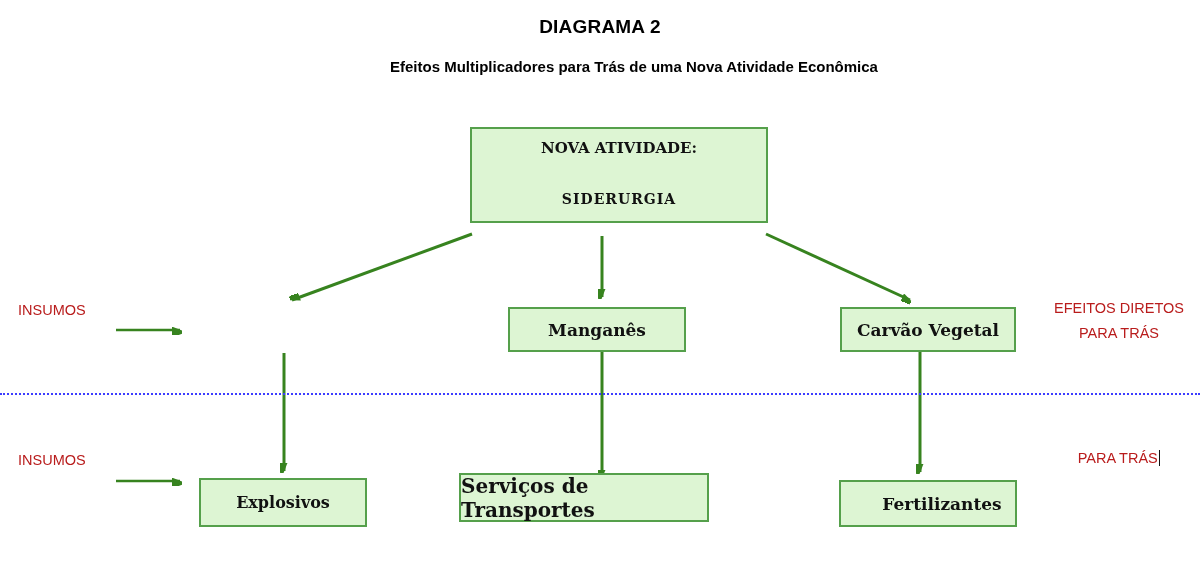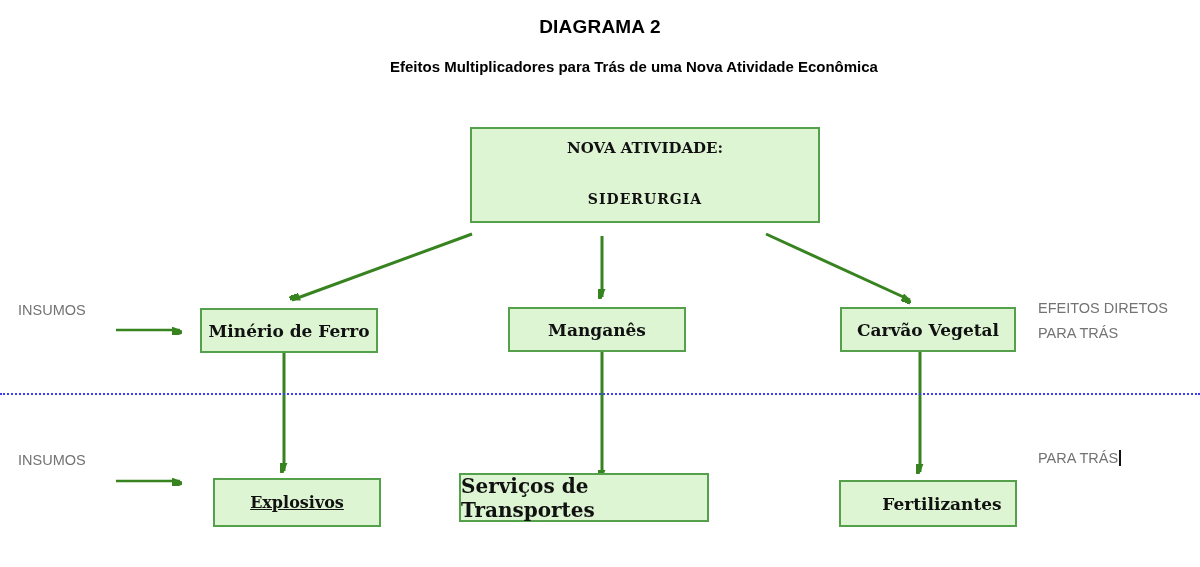--- a/index.html
+++ b/index.html
@@ -27,38 +27,38 @@
   .node{
     position:absolute;
     background:#ddf5d3;
     border:2px solid #55a04b;
     box-sizing:border-box;
     display:flex;align-items:center;justify-content:center;
     font-family:"DejaVu Serif","Liberation Serif",serif;
     font-weight:bold;color:#111;font-size:16px;
   }
   .node-root{
-    left:470px;top:127px;width:350px;height:96px;
+    left:470px;top:127px;width:298px;height:96px;
     flex-direction:column;justify-content:space-between;
     padding:10px 0 14px 0;
   }
   .node-root .l1{font-size:15px;}
   .node-root .l2{font-size:14px;letter-spacing:1px;}
   .node-minerio{left:200px;top:308px;width:178px;height:45px;font-size:17px;}
   .node-manganes{left:508px;top:307px;width:178px;height:45px;font-size:17px;}
   .node-carvao{left:840px;top:307px;width:176px;height:45px;font-size:17px;}
-  .node-explosivos{left:213px;top:478px;width:168px;height:49px;text-decoration:underline;}
+  .node-explosivos{left:199px;top:478px;width:168px;height:49px;}
   .node-servicos{left:459px;top:473px;width:250px;height:49px;font-size:20px;}
   .node-fertilizantes{left:839px;top:480px;width:178px;height:47px;font-size:17px;padding-left:28px;}
   .side-label{
-    position:absolute;color:#737373;font-size:14.5px;line-height:25px;
+    position:absolute;color:#b91c1c;font-size:14.5px;line-height:25px;
   }
   .side-left-top{left:18px;top:298px;}
   .side-left-bottom{left:18px;top:448px;}
-  .side-right{left:1038px;width:162px;}
+  .side-right{left:1038px;width:162px;text-align:center;}
   .side-right-top{top:296px;}
   .side-right-bottom{top:446px;}
   .caret{
     display:inline-block;width:1.5px;height:16px;background:#111;
     vertical-align:-3px;margin-left:1px;
   }
 </style>
 </head>
 <body>
 
@@ -83,23 +83,20 @@
     <line x1="116" y1="481" x2="180" y2="481" stroke="#37831f" stroke-width="2.5" marker-end="url(#ah)"></line>
   </svg>
 
   <div class="divider"></div>
 
   <div class="node node-root">
     <span class="l1">NOVA ATIVIDADE:</span>
     <span class="l2">SIDERURGIA</span>
   </div>
 
-  <div class="node node-minerio">
-    <span>Minério de Ferro</span>
-  </div>
   <div class="node node-carvao">
     <span>Carvão Vegetal</span>
   </div>
   <div class="node node-manganes">
     <span>Manganês</span>
   </div>
 
   <div class="node node-explosivos">
     <span>Explosivos</span>
   </div>

